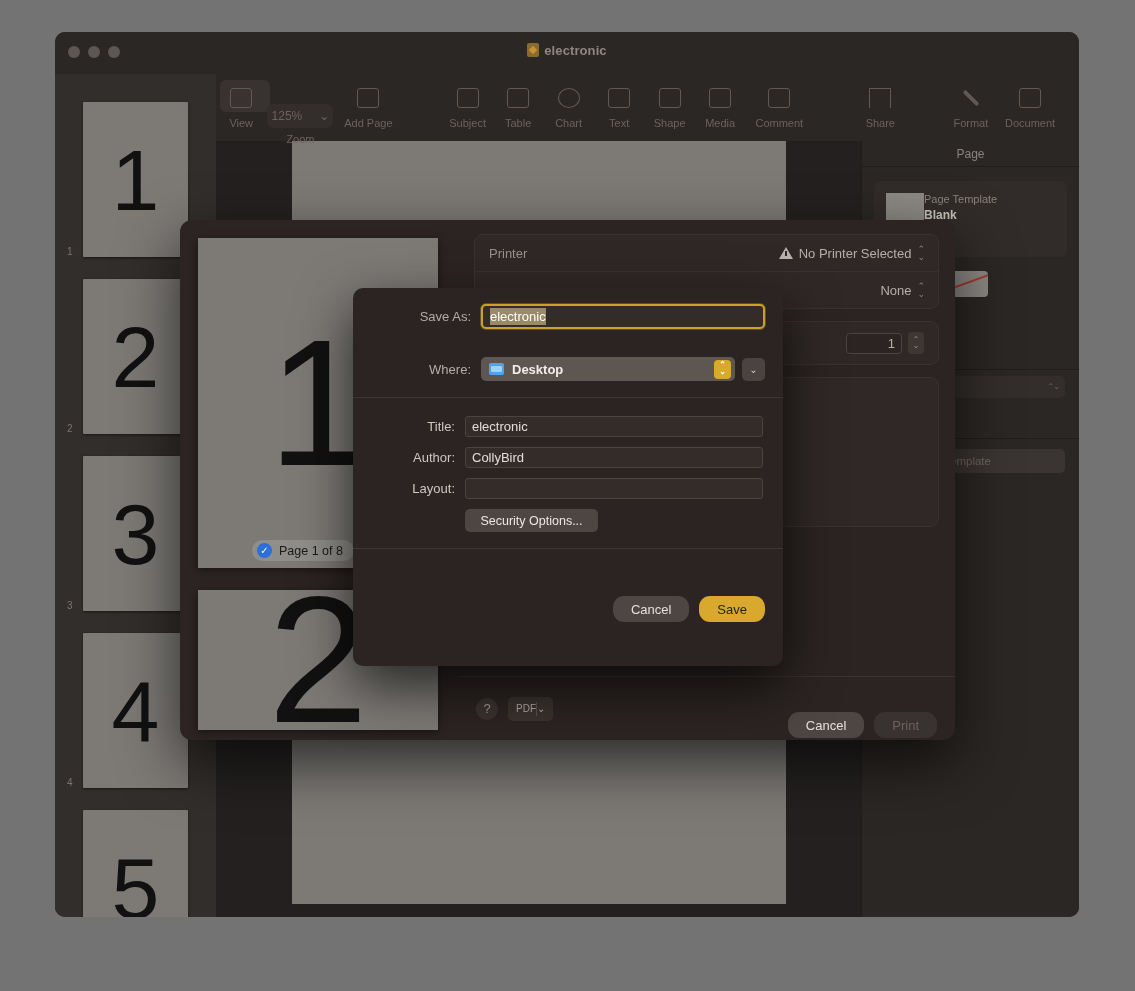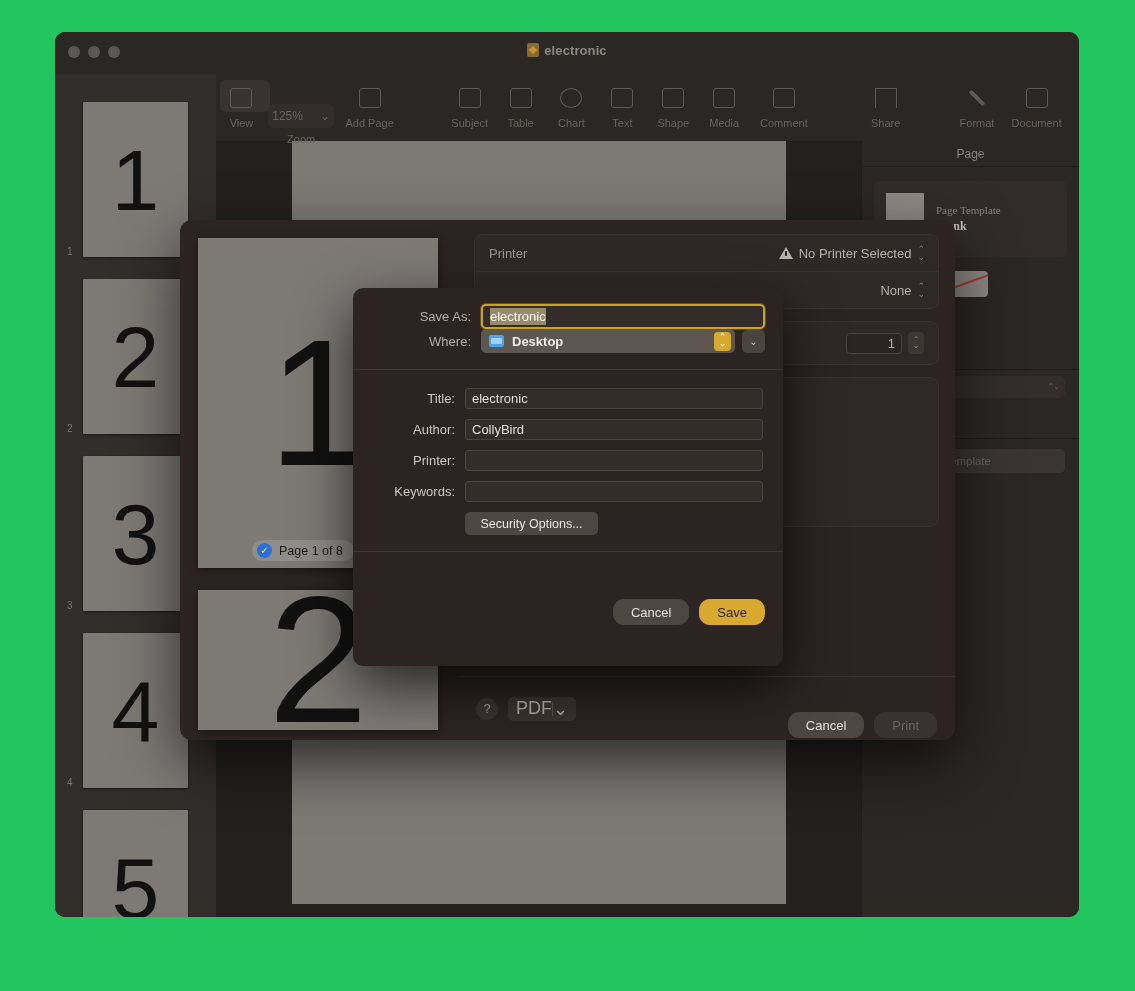--- a/index.html
+++ b/index.html
@@ -2,21 +2,21 @@
 <html><head>
 <meta charset="utf-8">
 <style>
   * { box-sizing: border-box; margin: 0; padding: 0; }
   html, body {
     width: 1135px; height: 991px;
     background: #000;
     font-family: "Liberation Sans", sans-serif;
     overflow: hidden;
   }
-  #screen { position: relative; width: 1135px; height: 991px; background: #22c55e; }
+  #screen { position: relative; width: 1135px; height: 991px; background: #737373; }
 
   
   .app-window {
     position: absolute; left: 55px; top: 32px;
     width: 1024px; height: 885px;
     background: #2b2724;
     border-radius: 10px;
     overflow: hidden;
   }
   .titlebar {
@@ -34,21 +34,21 @@
     display: inline-block; width: 12px; height: 14px; margin-right: 5px;
     vertical-align: -2px; background: #8a6a33; border-radius: 2px;
     position: relative;
   }
   .doc-title .docicon::after {
     content: ""; position: absolute; left: 3px; top: 4px;
     width: 6px; height: 6px; background: #c8912f; transform: rotate(45deg);
   }
 
   .toolbar {
-    position: absolute; left: 161px; top: 34px; right: 8px; height: 75px;
+    position: absolute; left: 161px; top: 34px; right: 15px; height: 75px;
     background: #2b2724; display: flex; align-items: flex-start;
   }
   .tb-item {
     width: 58px; display: flex; flex-direction: column; align-items: center;
     padding-top: 22px; color: #6a635e; font-size: 11px;
   }
   .tb-item.wide { width: 78px; }
   .tb-icon {
     width: 22px; height: 20px; margin-bottom: 9px;
     border: 1.4px solid #5f5853; border-radius: 3px;
@@ -105,21 +105,21 @@
   .inspector {
     position: absolute; right: 0; top: 109px; width: 218px; bottom: 0;
     background: #2b2724; border-left: 1px solid #201d1b;
   }
   .insp-title {
     height: 26px; line-height: 26px; text-align: center;
     font-size: 12px; color: #8a837d; border-bottom: 1px solid #201d1b;
   }
   .insp-card {
     margin: 14px 12px; background: #312c29; border-radius: 6px;
-    padding: 12px; display: flex; align-items: center; gap: 12px; font-family: Liberation Serif, serif;
+    padding: 12px; display: flex; 
   }
   .tmpl-swatch { width: 38px; height: 52px; background: #8c8884; }
   .tmpl-cap { font-size: 11px; color: #8a837d; margin-bottom: 3px; }
   .tmpl-val { font-size: 12px; color: #c9c3bd; font-weight: bold; }
   .insp-row { padding: 9px 14px; font-size: 11.5px; color: #6f6762; }
   .insp-sep { height: 1px; background: #201d1b; margin: 4px 0; }
   .slash-swatch {
     width: 64px; height: 26px; background: #8c8884; border-radius: 4px;
     margin: 8px 0 8px 62px; position: relative; overflow: hidden;
   }
@@ -214,40 +214,40 @@
     border-top: 1px solid #39312e; display: flex; align-items: center;
     padding: 0 18px; gap: 10px;
   }
   .help-btn {
     width: 22px; height: 22px; border-radius: 50%; background: #3a3330;
     color: #a39c96; font-size: 13px; display: flex;
     align-items: center; justify-content: center;
   }
   .pdf-btn {
     height: 24px; padding: 0 8px; background: #3a3330; border-radius: 5px;
-    color: #b6afa9; font-size: 18px; display: flex; align-items: center; 
+    color: #b6afa9; font-size: 10px; display: flex; align-items: center; 
   }
   .pdf-sep { width: 1px; height: 14px; background: #5a524e; }
   .btn {
     height: 26px; padding: 0 18px; border-radius: 11px; font-size: 13px;
     display: flex; align-items: center; justify-content: center; margin-top: 33px;
   }
   .btn-grey { background: #4d4642; color: #e6e1db; }
   .btn-disabled { background: #383230; color: #6b635e; }
   .push-right { margin-left: auto; }
 
   
   .save-sheet {
     position: absolute; left: 353px; top: 288px; width: 430px; height: 378px;
     background: #2b2422; border-radius: 10px;
     box-shadow: 0 20px 55px rgba(0,0,0,.7);
     overflow: hidden;
   }
   .save-top { padding: 16px 18px 14px 18px; }
-  .field-row { display: flex; align-items: center; margin-bottom: 0; }
+  .field-row { display: flex; align-items: center; margin-bottom: 28px; }
   .field-label {
     width: 110px; text-align: right; padding-right: 10px;
     font-size: 13px; color: #b3aca6;
   }
   .field-input {
     flex: 1; height: 22px; background: #332c29; border: 1px solid #4b4340;
     border-radius: 5px; font-size: 13px; color: #e4ded8;
     padding: 0 7px; line-height: 20px;
   }
   .field-input.focused {
@@ -517,25 +517,21 @@
     <div class="save-mid">
       <div class="meta-row">
         <div class="meta-label">Title:</div>
         <div class="meta-input">electronic</div>
       </div>
       <div class="meta-row">
         <div class="meta-label">Author:</div>
         <div class="meta-input">CollyBird</div>
       </div>
       <div class="meta-row">
-        <div class="meta-label">Printer:</div>
-        <div class="meta-input"></div>
-      </div>
-      <div class="meta-row">
-        <div class="meta-label">Keywords:</div>
+        <div class="meta-label">Layout:</div>
         <div class="meta-input"></div>
       </div>
       <div class="sec-btn">Security Options...</div>
     </div>
 
     <div class="sheet-sep"></div>
 
     <div class="save-bottom">
       <div class="btn btn-grey">Cancel</div>
       <div class="btn btn-amber">Save</div>

